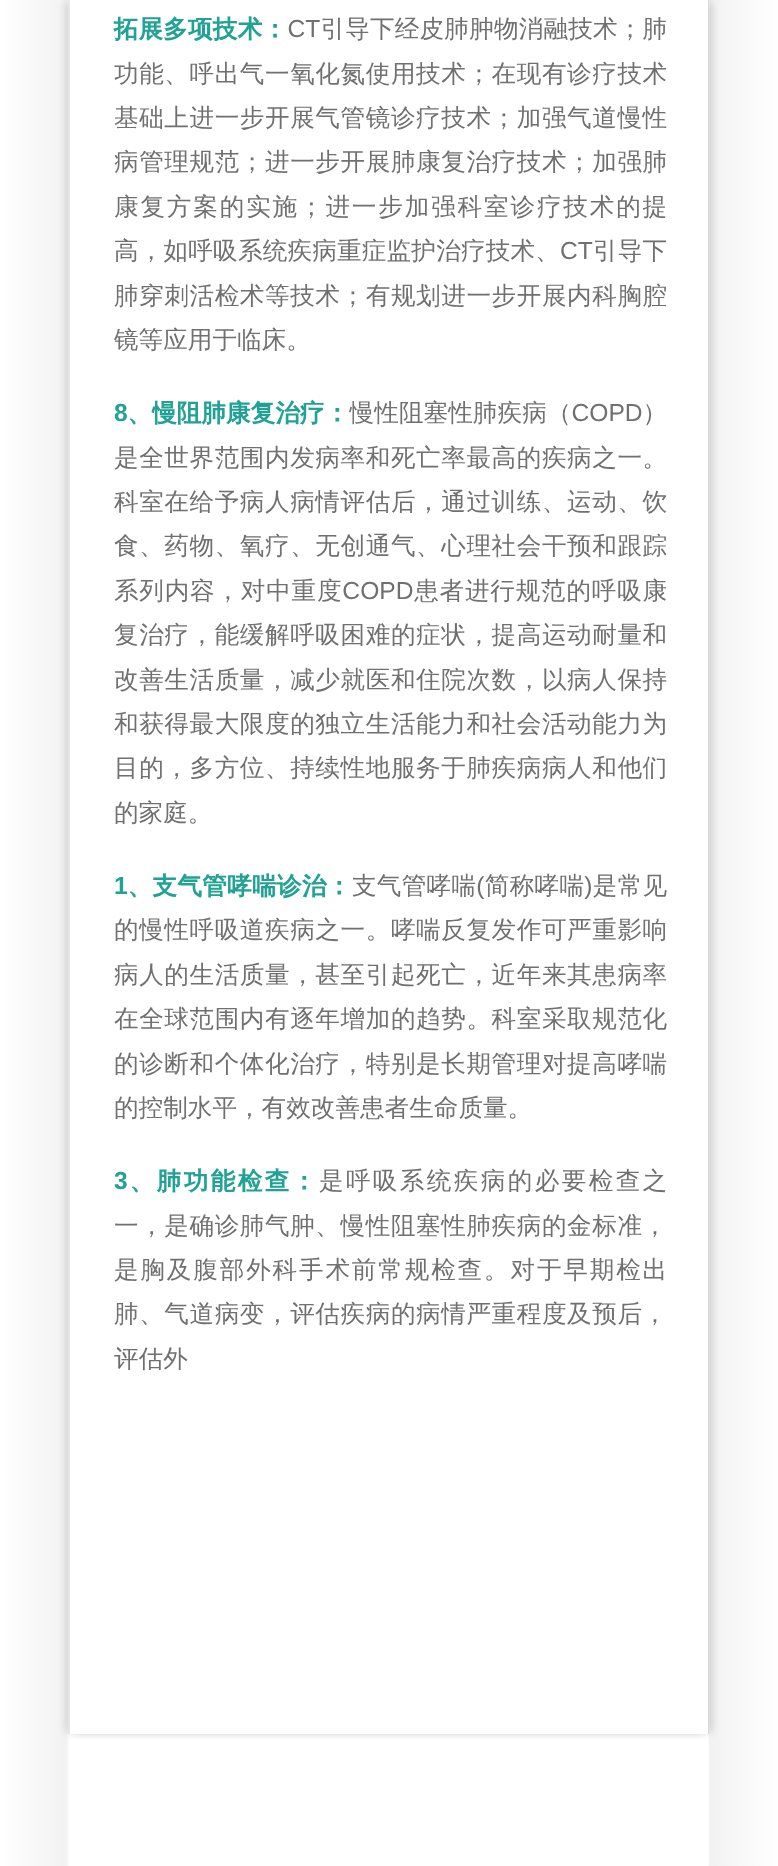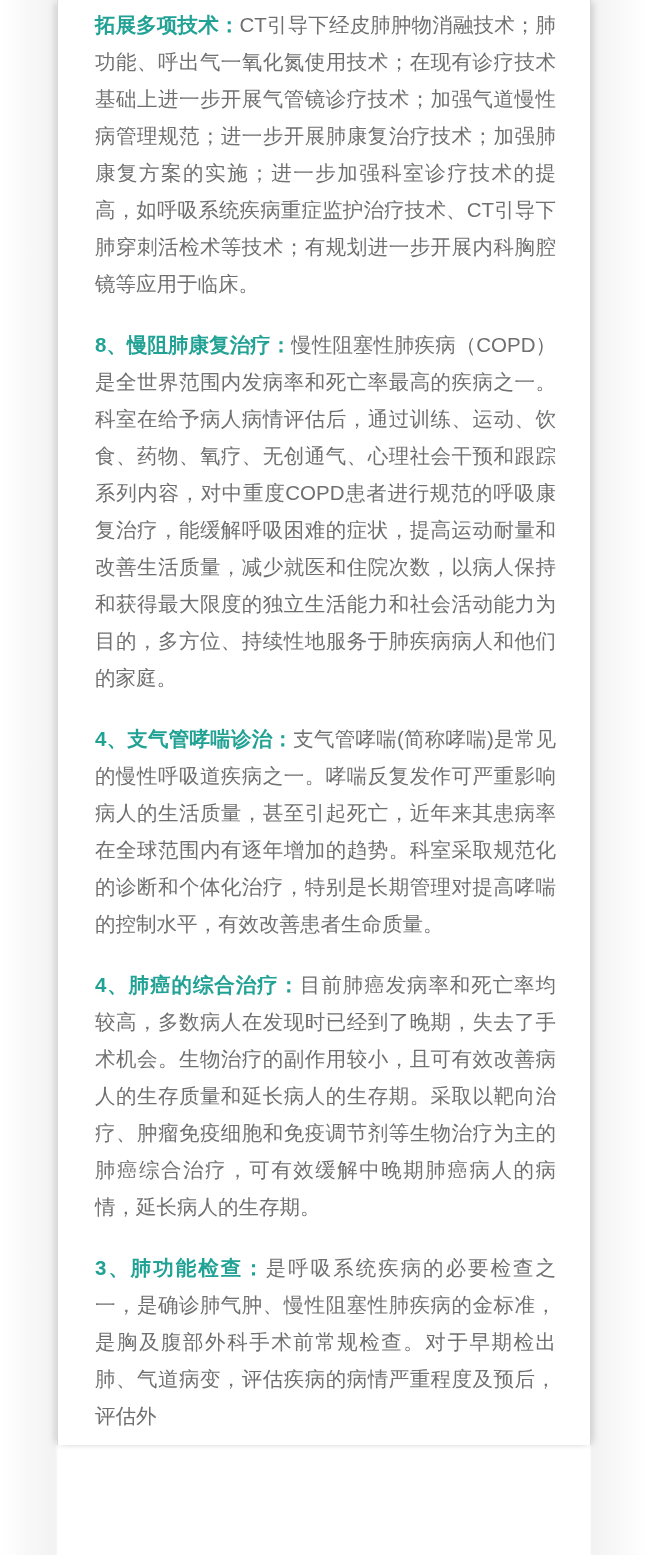--- a/index.html
+++ b/index.html
@@ -53,21 +53,20 @@
 </head>
 <body>
 
 <div class="page">
   <article class="card">
 
     <p class="para"><strong class="head">拓展多项技术：</strong><span>CT引导下经皮肺肿物消融技术；肺功能、呼出气一氧化氮使用技术；在现有诊疗技术基础上进一步开展气管镜诊疗技术；加强气道慢性病管理规范；进一步开展肺康复治疗技术；加强肺康复方案的实施；进一步加强科室诊疗技术的提高，如呼吸系统疾病重症监护治疗技术、CT引导下肺穿刺活检术等技术；有规划进一步开展内科胸腔镜等应用于临床。</span></p>
 
     <p class="para"><strong class="head">8、慢阻肺康复治疗：</strong><span>慢性阻塞性肺疾病（COPD）是全世界范围内发病率和死亡率最高的疾病之一。科室在给予病人病情评估后，通过训练、运动、饮食、药物、氧疗、无创通气、心理社会干预和跟踪系列内容，对中重度COPD患者进行规范的呼吸康复治疗，能缓解呼吸困难的症状，提高运动耐量和改善生活质量，减少就医和住院次数，以病人保持和获得最大限度的独立生活能力和社会活动能力为目的，多方位、持续性地服务于肺疾病病人和他们的家庭。</span></p>
 
-    <p class="para"><strong class="head">4、支气管哮喘诊治：</strong><span>支气管哮喘(简称哮喘)是常见的慢性呼吸道疾病之一。哮喘反复发作可严重影响病人的生活质量，甚至引起死亡，近年来其患病率在全球范围内有逐年增加的趋势。科室采取规范化的诊断和个体化治疗，特别是长期管理对提高哮喘的控制水平，有效改善患者生命质量。</span></p>
+    <p class="para"><strong class="head">1、支气管哮喘诊治：</strong><span>支气管哮喘(简称哮喘)是常见的慢性呼吸道疾病之一。哮喘反复发作可严重影响病人的生活质量，甚至引起死亡，近年来其患病率在全球范围内有逐年增加的趋势。科室采取规范化的诊断和个体化治疗，特别是长期管理对提高哮喘的控制水平，有效改善患者生命质量。</span></p>
 
 
-    <p class="para"><strong class="head">4、肺癌的综合治疗：</strong><span>目前肺癌发病率和死亡率均较高，多数病人在发现时已经到了晚期，失去了手术机会。生物治疗的副作用较小，且可有效改善病人的生存质量和延长病人的生存期。采取以靶向治疗、肿瘤免疫细胞和免疫调节剂等生物治疗为主的肺癌综合治疗，可有效缓解中晚期肺癌病人的病情，延长病人的生存期。</span></p>
 
     <p class="para"><strong class="head">3、肺功能检查：</strong><span>是呼吸系统疾病的必要检查之一，是确诊肺气肿、慢性阻塞性肺疾病的金标准，是胸及腹部外科手术前常规检查。对于早期检出肺、气道病变，评估疾病的病情严重程度及预后，评估外</span></p>
 
   </article>
 </div>
 
 </body></html>

